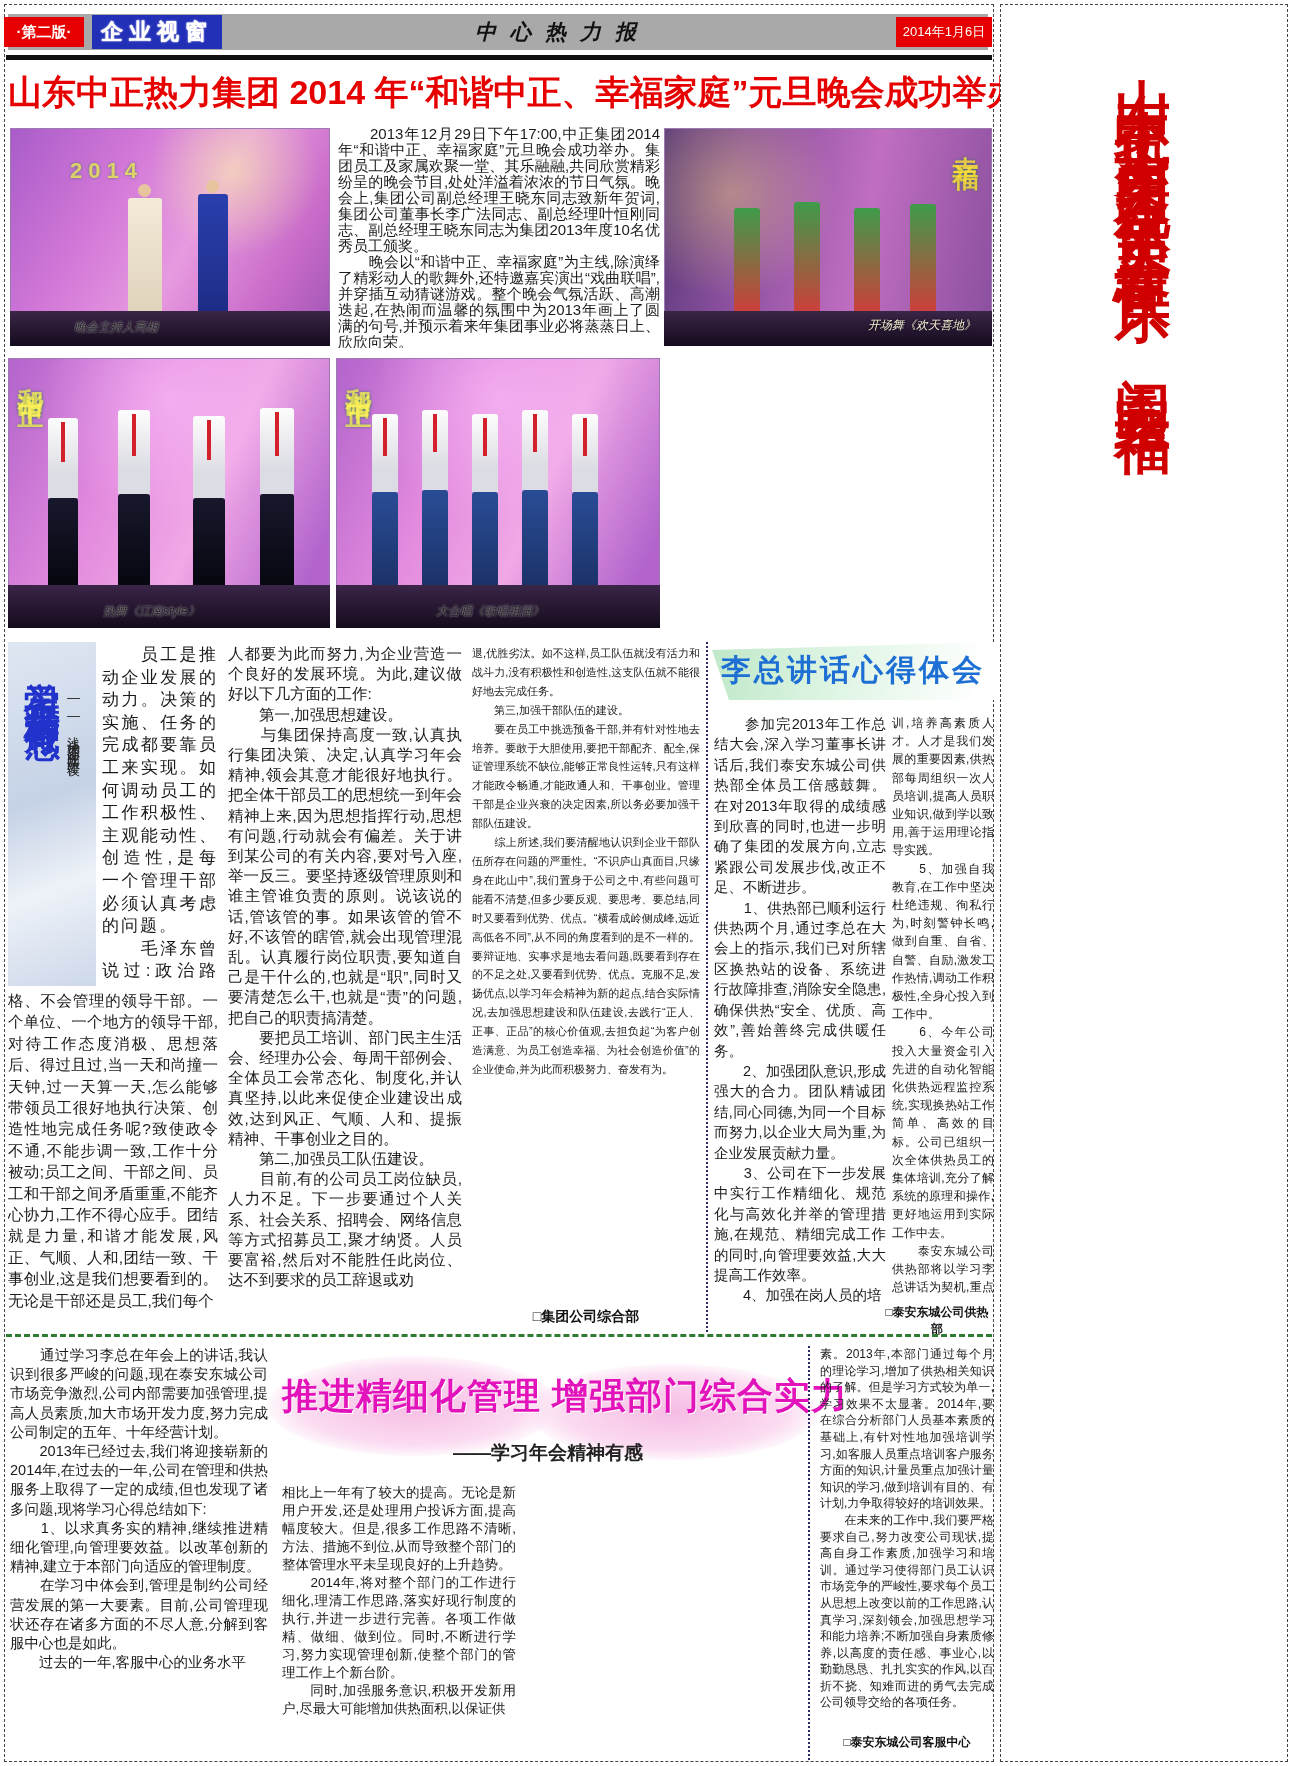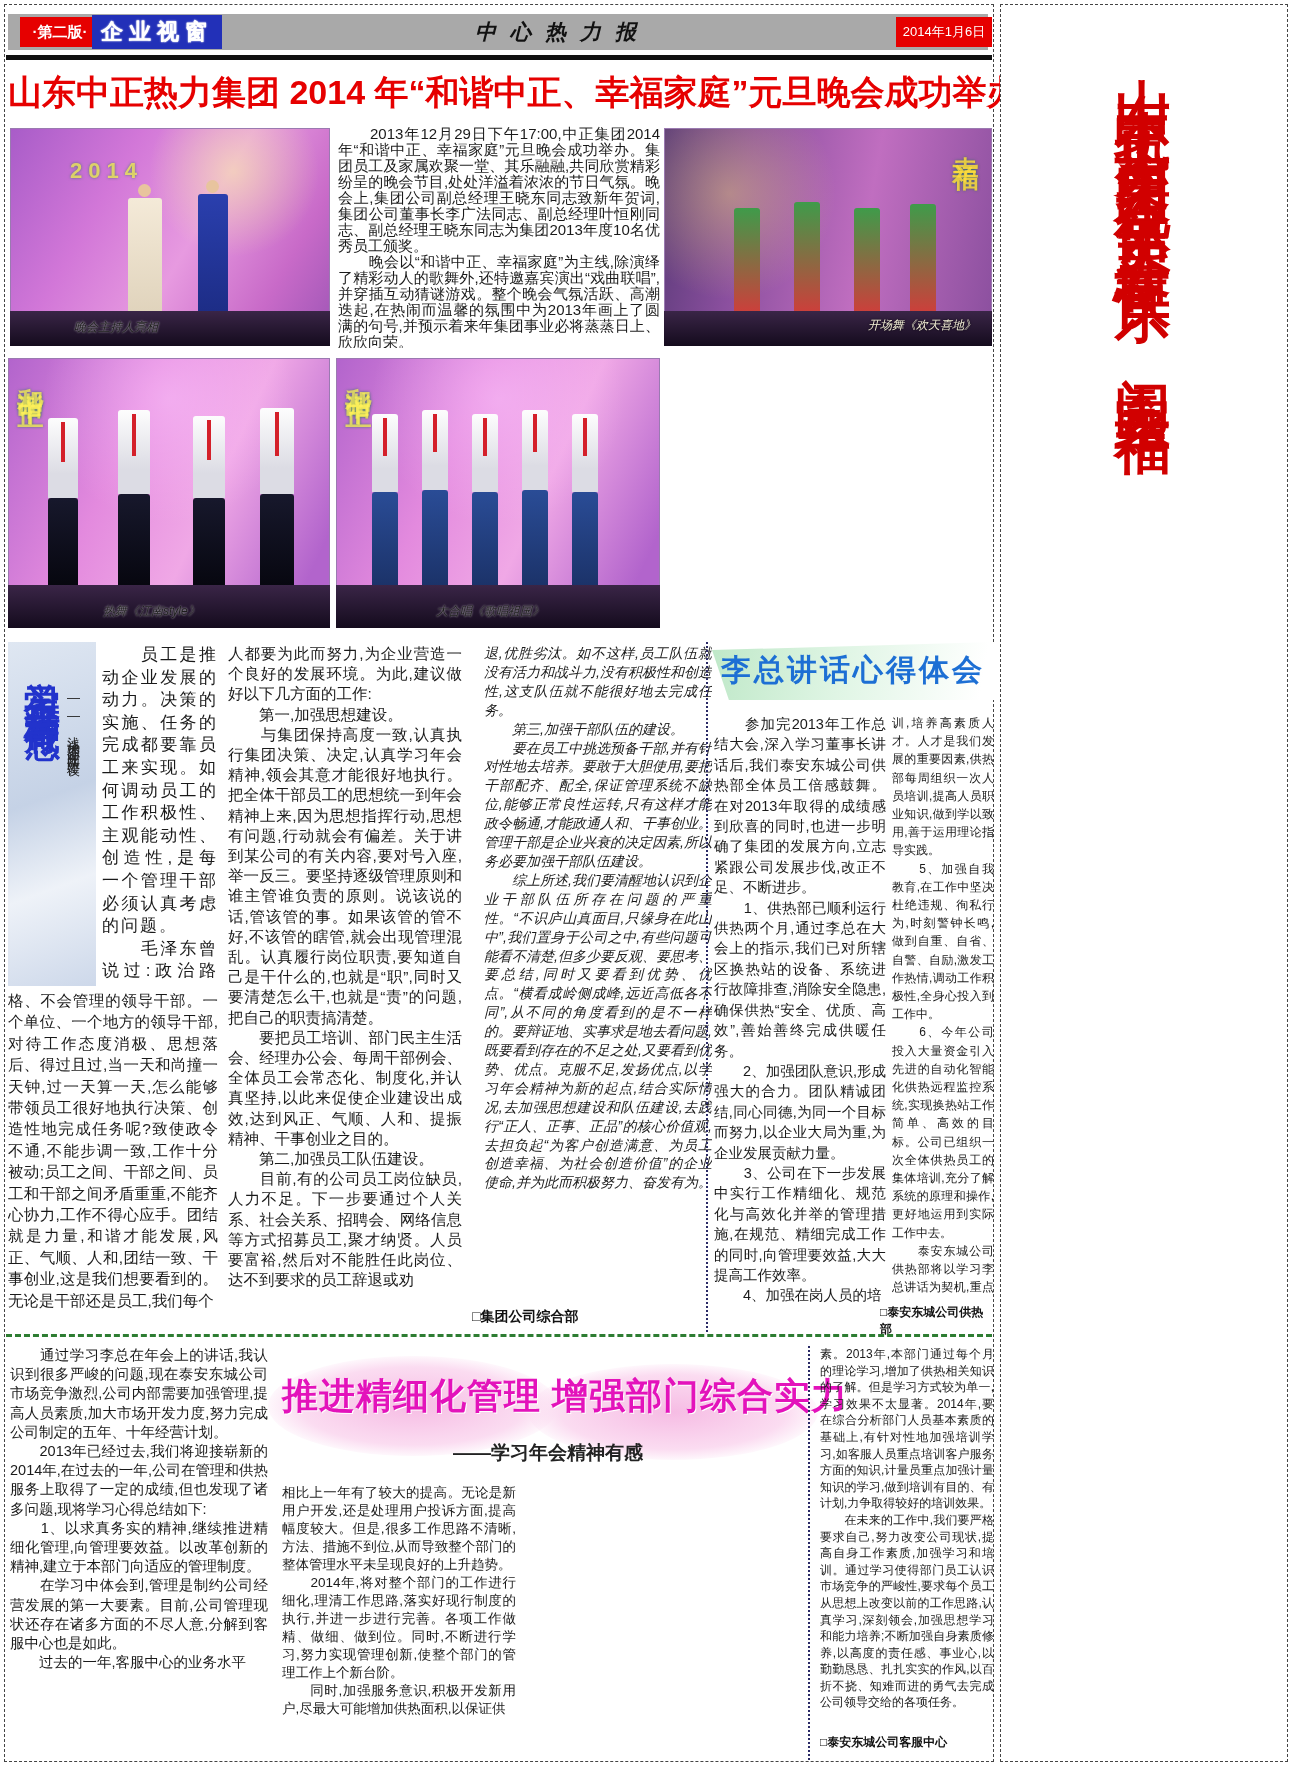--- a/index.html
+++ b/index.html
@@ -4,21 +4,21 @@
 <style>
   html,body{margin:0;padding:0;background:#e9e9e9;}
   #page{position:relative;width:1292px;height:1766px;background:#ffffff;
         font-family:"Liberation Sans",sans-serif;overflow:hidden;}
   .abs{position:absolute;}
   
   #main-frame{left:4px;top:4px;width:988px;height:1756px;border:1px dashed #444;}
   #side-frame{left:1000px;top:4px;width:286px;height:1756px;border:1px dashed #444;background:#fff;}
   
   #head-strip{left:8px;top:14px;width:980px;height:36px;background:#a9a9a9;}
-  #edition-box{left:20px;top:17px;width:80px;height:30px;background:#e60000;color:#fff;
+  #edition-box{left:4px;top:17px;width:80px;height:30px;background:#e60000;color:#fff;
       font-size:15px;font-weight:bold;text-align:center;line-height:30px;}
   #section-box{left:92px;top:15px;width:130px;height:34px;background:#2230b8;color:#fff;
       font-size:22px;font-weight:bold;text-align:center;line-height:34px;letter-spacing:6px;
       text-shadow:0 0 2px #fff, 0 0 1px #fff;}
   #paper-title{left:380px;top:16px;width:270px;height:34px;color:#111;text-align:right;
       font-family:"DejaVu Serif",serif;font-weight:bold;font-size:21px;line-height:32px;
       letter-spacing:14px;font-style:italic;}
   #date-box{left:896px;top:17px;width:96px;height:30px;background:#e60000;color:#fff;
       font-size:13px;text-align:center;line-height:30px;}
   #black-rule{left:6px;top:55px;width:986px;height:5px;background:#111;}
@@ -47,21 +47,21 @@
   .shirt{background:linear-gradient(#fdfdfd,#dcdce4 70%);}
   .suit{background:linear-gradient(#2a3fae,#1b2a80);}
   .dress{background:linear-gradient(#f4ead8,#ddd0b8);}
   .legs{background:linear-gradient(#17182c,#06060e);}
   .jeans{background:linear-gradient(#2a4c96,#1b3268);}
   .tie{position:absolute;width:4px;background:#d4202a;}
   .head{position:absolute;width:13px;height:13px;border-radius:50%;background:#e8c49e;}
   .plaque{position:absolute;width:26px;height:20px;background:#d42828;border:1px solid #f5d87a;}
   
   .coltext{white-space:pre-line;text-align:justify;color:#1a1a1a;overflow:hidden;}
-  .byline{font-weight:bold;color:#111;text-align:left;}
+  .byline{font-weight:bold;color:#111;text-align:center;}
   
   #study-titlebox{left:8px;top:642px;width:88px;height:344px;
       background:linear-gradient(160deg,#dfe7f2 0%,#c5d2e6 45%,#eef2f8 70%,#cdd8ea 100%);}
   #study-title{position:absolute;left:10px;top:12px;writing-mode:vertical-rl;text-orientation:upright;
       color:#2233cc;font-weight:bold;font-size:36px;letter-spacing:6px;font-family:"DejaVu Serif",serif;}
   #study-subtitle{position:absolute;left:56px;top:48px;writing-mode:vertical-rl;text-orientation:upright;
       color:#222;font-size:13px;letter-spacing:3px;}
   
   #li-header{left:712px;top:642px;width:282px;height:58px;
       background:linear-gradient(100deg,#bfe8c8 0%,#dff5e4 45%,#ffffff 95%);
@@ -168,21 +168,21 @@
   </div>
   <div class="abs coltext" style="left:102px;top:644px;width:116px;height:340px;font-size:17px;line-height:22.6px;letter-spacing:2px;">　　员工是推动企业发展的动力。决策的实施、任务的完成都要靠员工来实现。如何调动员工的工作积极性、主观能动性、创造性,是每一个管理干部必须认真考虑的问题。
 　　毛泽东曾说过:政治路线确定以后,干部起着决定性的作用。没有不合格的员工,只有不称职、不合</div>
   <div class="abs coltext" style="left:8px;top:990px;width:210px;height:342px;font-size:15.5px;line-height:21.4px;">格、不会管理的领导干部。一个单位、一个地方的领导干部,对待工作态度消极、思想落后、得过且过,当一天和尚撞一天钟,过一天算一天,怎么能够带领员工很好地执行决策、创造性地完成任务呢?致使政令不通,不能步调一致,工作十分被动;员工之间、干部之间、员工和干部之间矛盾重重,不能齐心协力,工作不得心应手。团结就是力量,和谐才能发展,风正、气顺、人和,团结一致、干事创业,这是我们想要看到的。无论是干部还是员工,我们每个</div>
   <div class="abs coltext" style="left:228px;top:644px;width:234px;height:688px;font-size:15.5px;line-height:20.2px;">人都要为此而努力,为企业营造一个良好的发展环境。为此,建议做好以下几方面的工作:
 　　第一,加强思想建设。
 　　与集团保持高度一致,认真执行集团决策、决定,认真学习年会精神,领会其意才能很好地执行。把全体干部员工的思想统一到年会精神上来,因为思想指挥行动,思想有问题,行动就会有偏差。关于讲到某公司的有关内容,要对号入座,举一反三。要坚持逐级管理原则和谁主管谁负责的原则。说该说的话,管该管的事。如果该管的管不好,不该管的瞎管,就会出现管理混乱。认真履行岗位职责,要知道自己是干什么的,也就是“职”,同时又要清楚怎么干,也就是“责”的问题,把自己的职责搞清楚。
 　　要把员工培训、部门民主生活会、经理办公会、每周干部例会、全体员工会常态化、制度化,并认真坚持,以此来促使企业建设出成效,达到风正、气顺、人和、提振精神、干事创业之目的。
 　　第二,加强员工队伍建设。
 　　目前,有的公司员工岗位缺员,人力不足。下一步要通过个人关系、社会关系、招聘会、网络信息等方式招募员工,聚才纳贤。人员要富裕,然后对不能胜任此岗位、达不到要求的员工辞退或劝</div>
-  <div class="abs coltext" style="left:484px;top:644px;width:228px;height:662px;font-size:14px;line-height:18.9px;font-style:italic;">退,优胜劣汰。如不这样,员工队伍就没有活力和战斗力,没有积极性和创造性,这支队伍就不能很好地去完成任务。
+  <div class="abs coltext" style="left:472px;top:644px;width:228px;height:662px;font-size:11px;line-height:18.9px;">退,优胜劣汰。如不这样,员工队伍就没有活力和战斗力,没有积极性和创造性,这支队伍就不能很好地去完成任务。
 　　第三,加强干部队伍的建设。
 　　要在员工中挑选预备干部,并有针对性地去培养。要敢于大胆使用,要把干部配齐、配全,保证管理系统不缺位,能够正常良性运转,只有这样才能政令畅通,才能政通人和、干事创业。管理干部是企业兴衰的决定因素,所以务必要加强干部队伍建设。
 　　综上所述,我们要清醒地认识到企业干部队伍所存在问题的严重性。“不识庐山真面目,只缘身在此山中”,我们置身于公司之中,有些问题可能看不清楚,但多少要反观、要思考、要总结,同时又要看到优势、优点。“横看成岭侧成峰,远近高低各不同”,从不同的角度看到的是不一样的。要辩证地、实事求是地去看问题,既要看到存在的不足之处,又要看到优势、优点。克服不足,发扬优点,以学习年会精神为新的起点,结合实际情况,去加强思想建设和队伍建设,去践行“正人、正事、正品”的核心价值观,去担负起“为客户创造满意、为员工创造幸福、为社会创造价值”的企业使命,并为此而积极努力、奋发有为。</div>
   <div class="abs byline" style="left:472px;top:1308px;width:228px;font-size:14px;">□集团公司综合部</div>
 
   <div class="abs vdot" style="left:706px;top:642px;height:690px;"></div>
 
   <div class="abs" id="li-header">
     <div id="li-title">李总讲话心得体会</div>
   </div>

